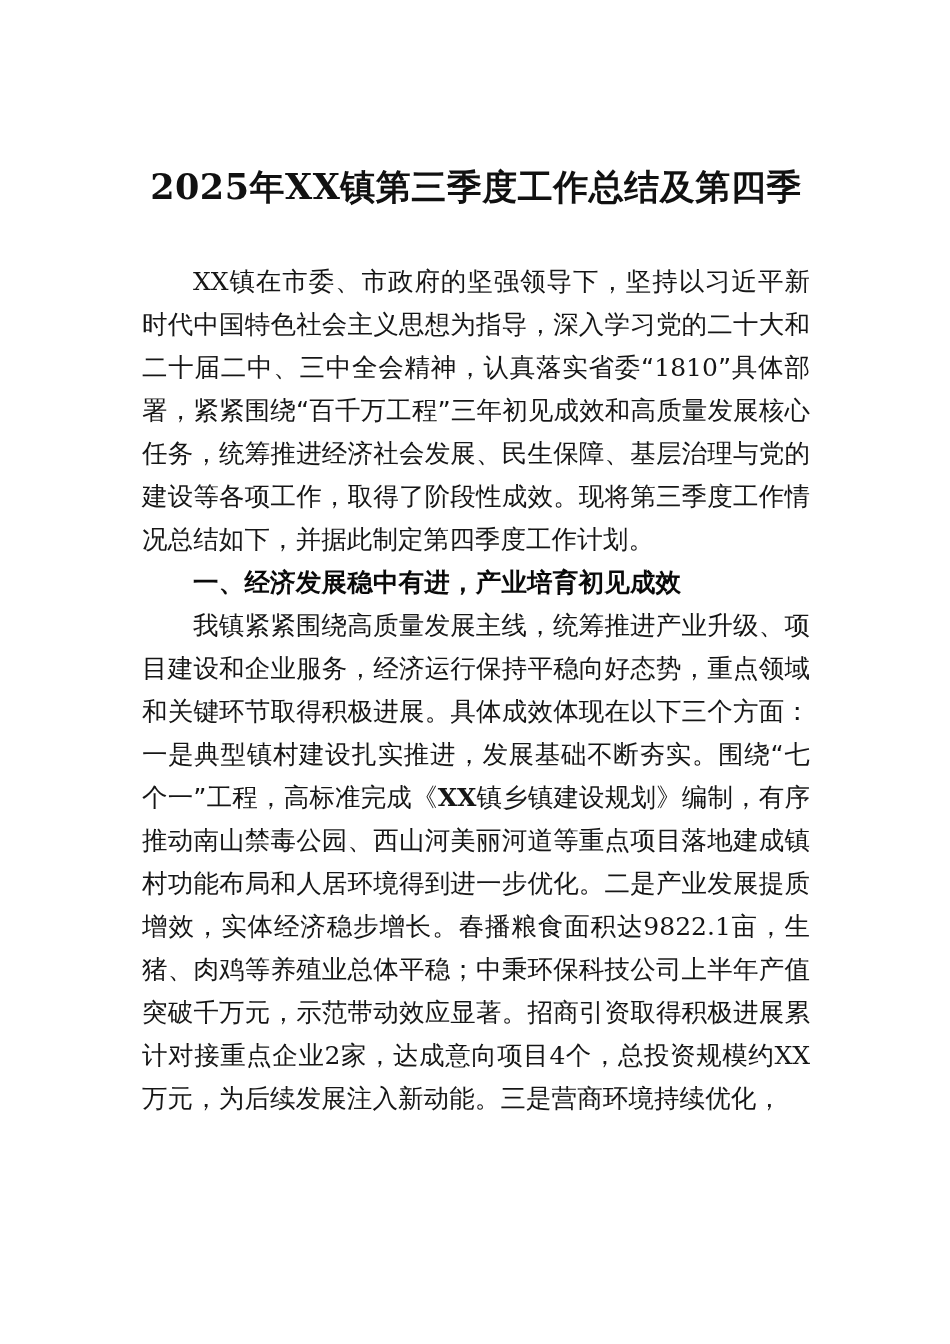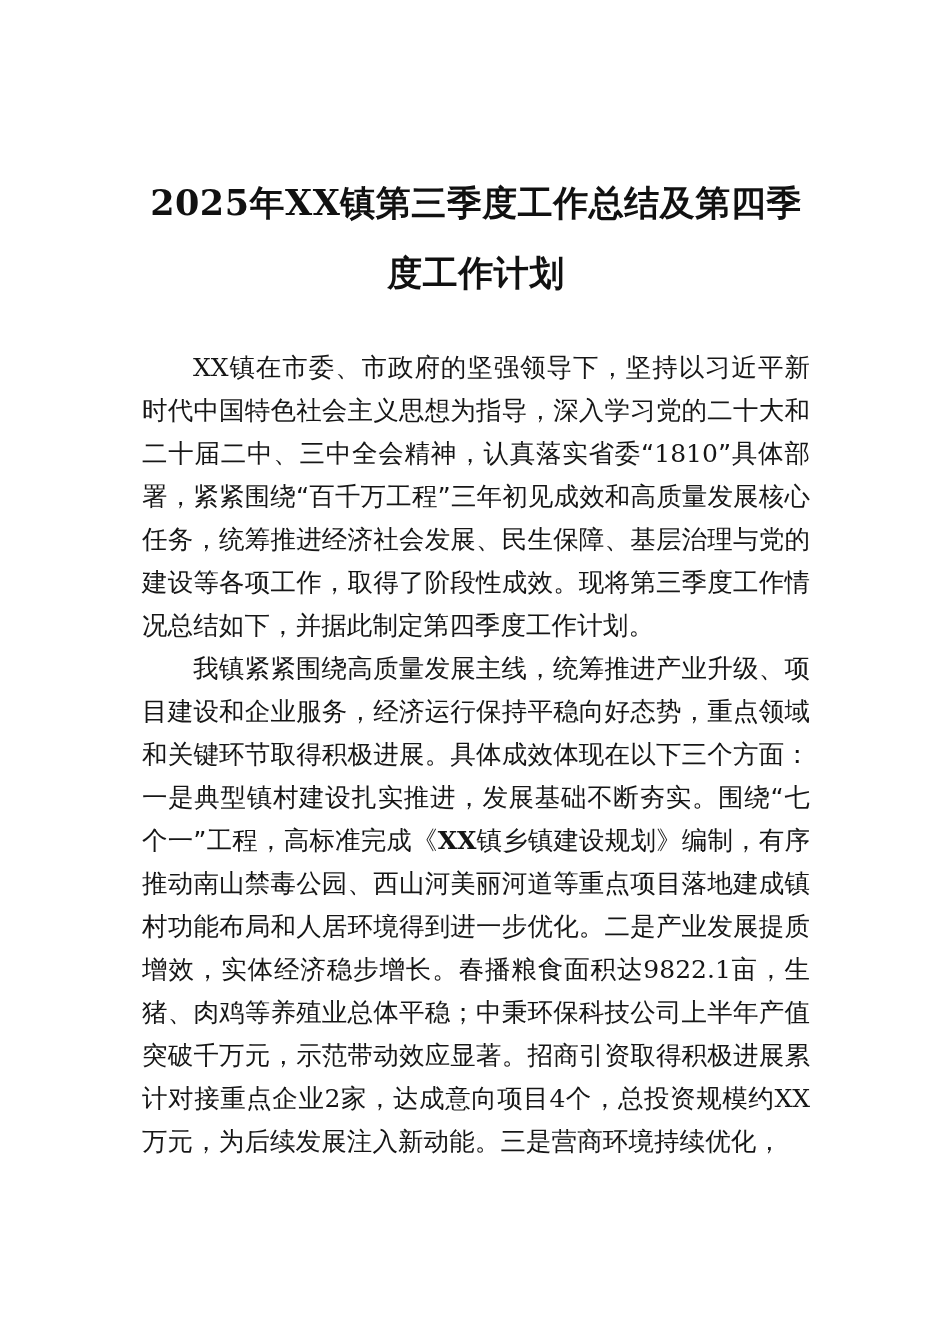--- a/index.html
+++ b/index.html
@@ -20,21 +20,21 @@
     position: relative;
     width: 950px;
     height: 1344px;
     background: #ffffff;
     box-sizing: border-box;
   }
 
   .content {
     position: absolute;
     left: 142px;
-    top: 16px;
+    top: 0;
     width: 668px;
   }
 
   
   .doc-title {
     margin: 0;
     padding: 0;
     text-align: center;
     font-family: "DejaVu Serif", "Liberation Serif", serif;
     font-weight: bold;
@@ -94,24 +94,24 @@
 </head>
 <body>
 
 <div class="page">
   <div class="content">
 
     <div class="title-spacer"></div>
 
     <h1 class="doc-title">
       <span class="title-line-1">2025年XX镇第三季度工作总结及第四季</span>
-      <span class="title-line-2">度工作计划</span>
     </h1>
 
     <div class="after-title-spacer"></div>
 
     <p class="para"><span class="lat">XX</span>镇在市委、市政府的坚强领导下，坚持以习近平新时代中国特色社会主义思想为指导，深入学习党的二十大和二十届二中、三中全会精神，认真落实省委“<span class="lat">1810</span>”具体部署，紧紧围绕“百千万工程”三年初见成效和高质量发展核心任务，统筹推进经济社会发展、民生保障、基层治理与党的建设等各项工作，取得了阶段性成效。现将第三季度工作情况总结如下，并据此制定第四季度工作计划。</p>
 
+    <h2 class="section-heading">一、经济发展稳中有进，产业培育初见成效</h2>
 
     <p class="para">我镇紧紧围绕高质量发展主线，统筹推进产业升级、项目建设和企业服务，经济运行保持平稳向好态势，重点领域和关键环节取得积极进展。具体成效体现在以下三个方面：一是典型镇村建设扎实推进，发展基础不断夯实。围绕“七个一”工程，高标准完成《<span class="lat-b">XX</span>镇乡镇建设规划》编制，有序推动南山禁毒公园、西山河美丽河道等重点项目落地建成镇村功能布局和人居环境得到进一步优化。二是产业发展提质增效，实体经济稳步增长。春播粮食面积达<span class="lat">9822.1</span>亩，生猪、肉鸡等养殖业总体平稳；中秉环保科技公司上半年产值突破千万元，示范带动效应显著。招商引资取得积极进展累计对接重点企业<span class="lat">2</span>家，达成意向项目<span class="lat">4</span>个，总投资规模约<span class="lat">XX</span>万元，为后续发展注入新动能。三是营商环境持续优化，</p>
 
   </div>
 </div>
 
 </body></html>

